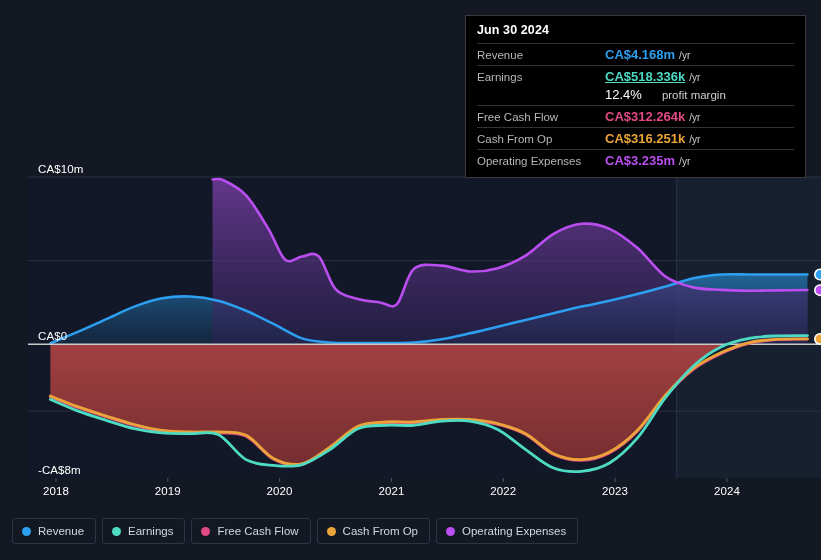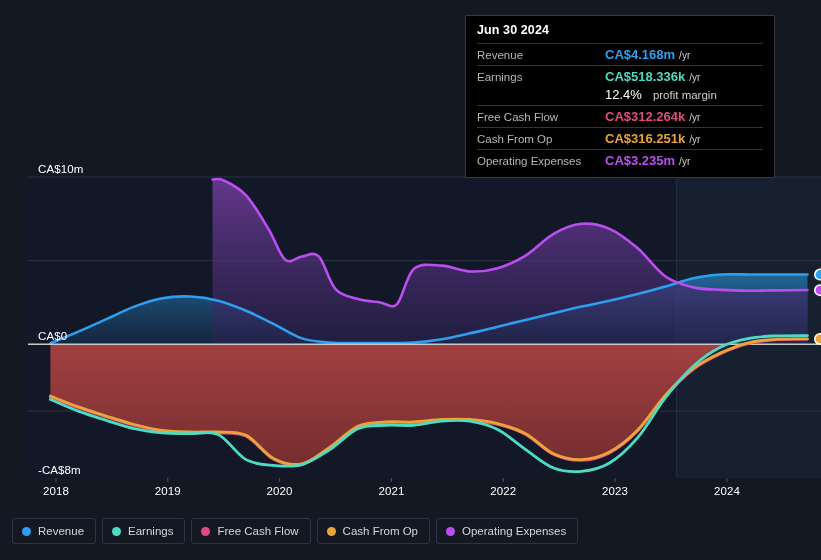--- a/index.html
+++ b/index.html
@@ -44,21 +44,21 @@
     white-space: nowrap;
     transform: translateX(-50%);
     letter-spacing: 0.1px;
   }
 
   
   #tooltip {
     position: absolute;
     left: 465px;
     top: 15px;
-    width: 310px;
+    width: 341px;
     background: #000000;
     border: 1px solid #3a3a3a;
     box-sizing: border-box;
     padding: 7px 11px 6px 11px;
     font-size: 11.5px;
   }
   #tooltip .tt-date {
     color: #ffffff;
     font-size: 12.5px;
     font-weight: bold;
@@ -84,21 +84,21 @@
     font-size: 13px;
     white-space: nowrap;
   }
   .tt-unit {
     color: #cfcfcf;
     font-weight: normal;
     font-size: 10px;
     margin-left: 4px;
   }
   .tt-margin-val { color: #ffffff; font-weight: normal; font-size: 13px; }
-  .tt-margin-text { color: #cfcfcf; font-weight: normal; margin-left: 11px; font-size: 11.5px; }
+  .tt-margin-text { color: #cfcfcf; font-weight: normal; margin-left: 20px; font-size: 11.5px; }
 
   
   #legend {
     position: absolute;
     left: 12px;
     top: 518px;
     display: flex;
     gap: 6px;
   }
   .legend-item {
@@ -194,21 +194,21 @@
   <div class="tt-date">Jun 30 2024</div>
 
   <div class="tt-row">
     <span class="tt-label">Revenue</span>
     <span class="tt-val" id="ttv0" style="color: rgb(45, 159, 240);">CA$4.168m</span>
     <span class="tt-unit">/yr</span>
   </div>
 
   <div class="tt-row">
     <span class="tt-label">Earnings</span>
-    <span class="tt-val" id="ttv1" style="color: rgb(78, 219, 196);">CA$518.336k</span>
+    <span class="tt-val" id="ttv1" style="color: rgb(78, 219, 196); text-decoration: underline;">CA$518.336k</span>
     <span class="tt-unit">/yr</span>
   </div>
 
   <div class="tt-row no-border">
     <span class="tt-label"></span>
     <span class="tt-margin-val">12.4%</span>
     <span class="tt-margin-text">profit margin</span>
   </div>
 
   <div class="tt-row">

